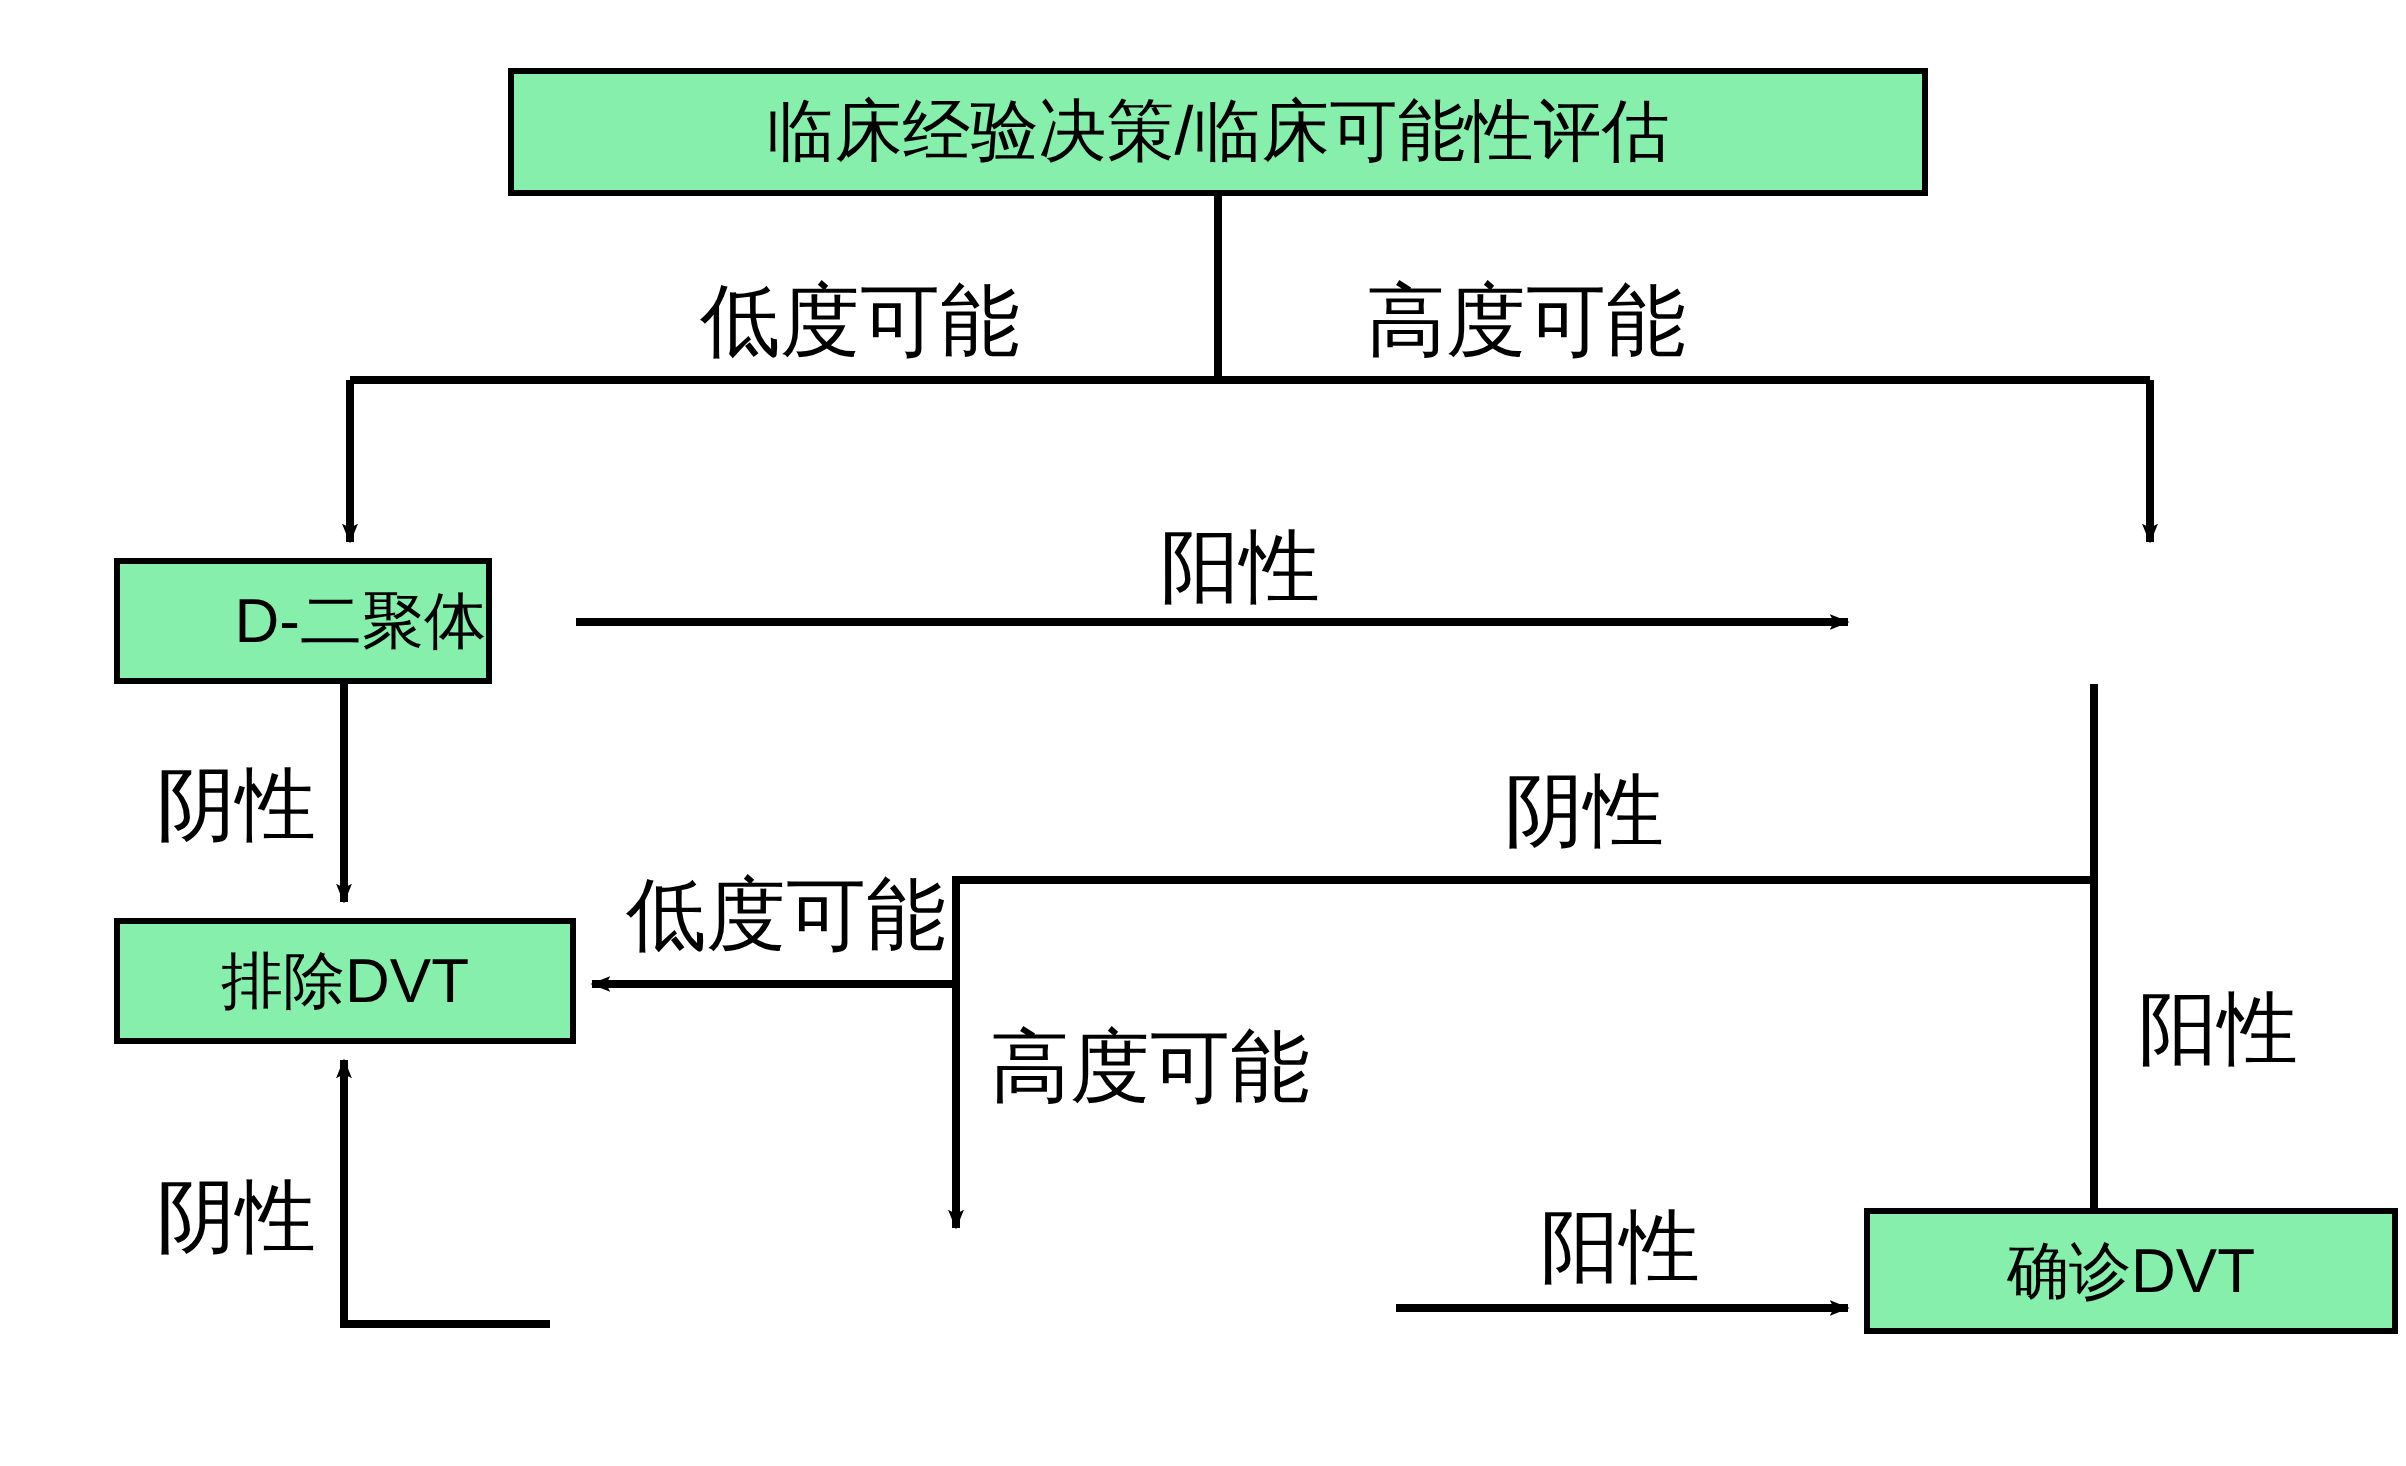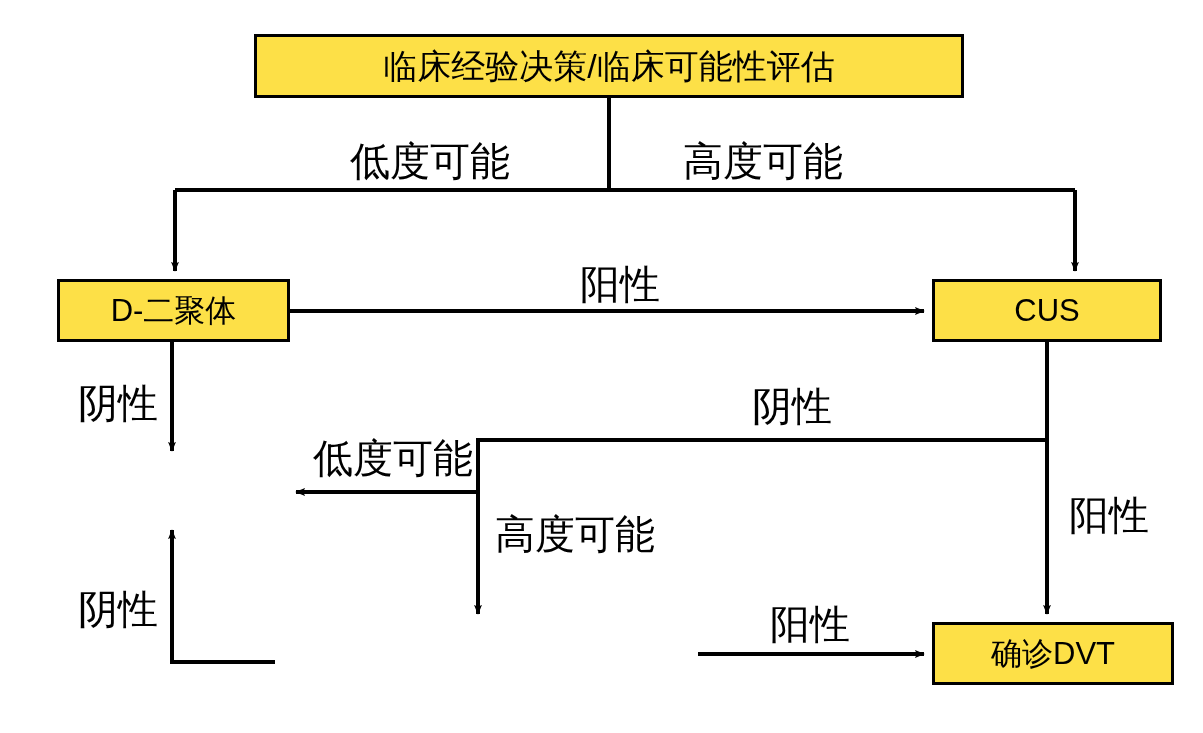--- a/index.html
+++ b/index.html
@@ -19,21 +19,21 @@
     position: absolute;
     top: 0;
     left: 0;
     width: 1203px;
     height: 733px;
   }
   .node-box {
     position: absolute;
     box-sizing: border-box;
     border: 3px solid #000000;
-    background: #fde047;
+    background: #86efac;
     display: flex;
     align-items: center;
     justify-content: center;
     color: #000000;
     line-height: 1;
     white-space: nowrap;
   }
   .node-label {
     display: block;
     font-size: 31px;
@@ -83,31 +83,31 @@
 
     <path d="M698,654 L924,654" stroke="#000000" stroke-width="4" fill="none" marker-end="url(#arrowhead)"></path>
 
     <path d="M275,662 L172,662 L172,530" stroke="#000000" stroke-width="4" fill="none" marker-end="url(#arrowhead)"></path>
   </svg>
 
   <div class="node-box" style="left:254px; top:34px; width:710px; height:64px;">
     <span class="node-label big">临床经验决策/临床可能性评估</span>
   </div>
 
-  <div class="node-box" style="left:57px; top:279px; width:233px; height:63px;">
+  <div class="node-box" style="left:57px; top:279px; width:189px; height:63px;justify-content:flex-end;">
     <span class="node-label">D-二聚体</span>
   </div>
 
-  <div class="node-box" style="left:932px; top:279px; width:230px; height:63px;">
-    <span class="node-label">CUS</span>
+
+  <div class="node-box" style="left:57px; top:459px; width:231px; height:63px;">
+    <span class="node-label">排除DVT</span>
   </div>
 
 
-
-  <div class="node-box" style="left:932px; top:622px; width:242px; height:63px;">
+  <div class="node-box" style="left:932px; top:604px; width:267px; height:63px;">
     <span class="node-label">确诊DVT</span>
   </div>
 
   <span class="edge-label" style="left:350px; top:141px;">低度可能</span>
 
   <span class="edge-label" style="left:683px; top:141px;">高度可能</span>
 
   <span class="edge-label" style="left:580px; top:264px;">阳性</span>
 
   <span class="edge-label" style="left:78px; top:383px;">阴性</span>

